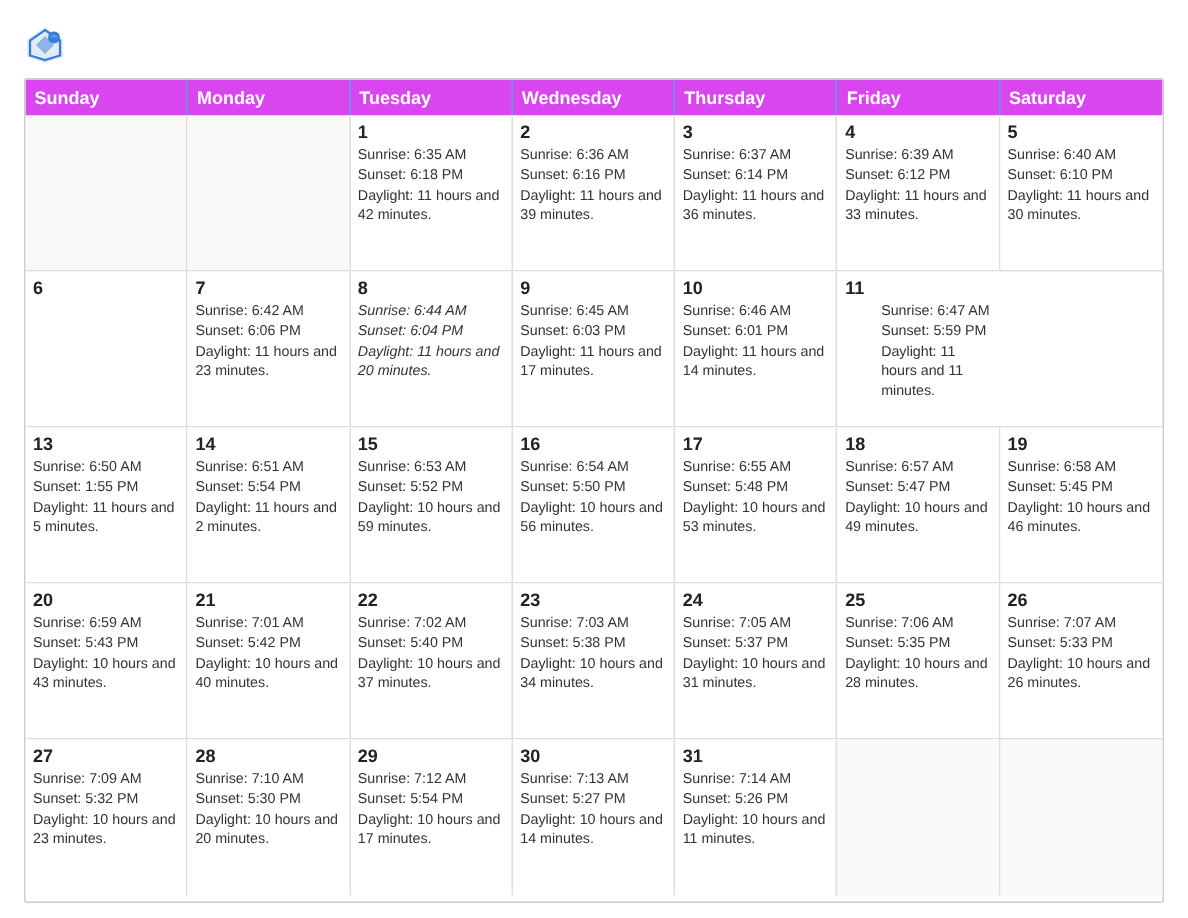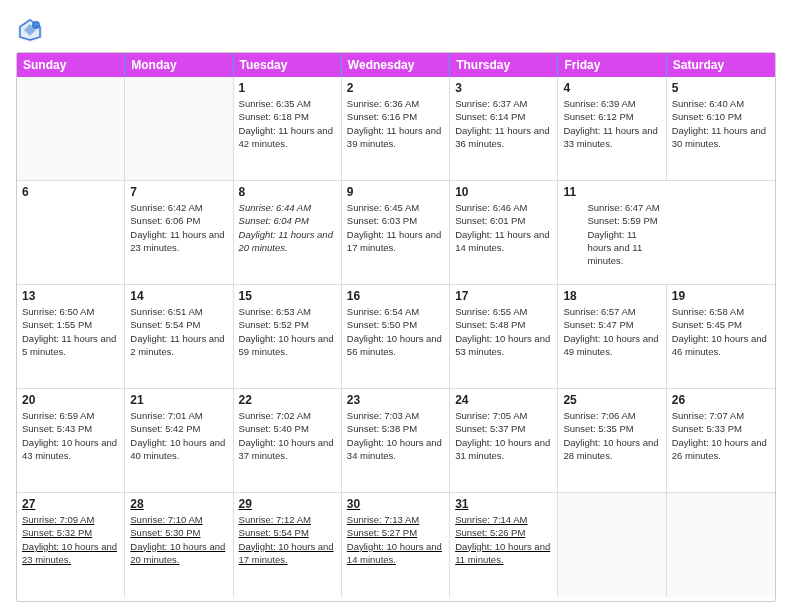--- a/index.html
+++ b/index.html
@@ -83,21 +83,21 @@
     .cal-body {
       display: grid;
       grid-template-rows: repeat(5, 1fr);
       height: calc(100% - 28px);
     }
     .cal-row {
       display: grid;
       grid-template-columns: repeat(7, 1fr);
       border-bottom: 1px solid #ddd;
     }
-    .cal-row:last-child { border-bottom: none; text-decoration: underline; }
+    .cal-row:last-child { border-bottom: none; }
     .cal-cell {
       border-right: 1px solid #ddd;
       padding: 4px 5px;
       font-size: 10px;
       color: #333;
       vertical-align: top;
       background: #fff;
       min-height: 0;
     }
     .cal-cell:last-child { border-right: none; }

